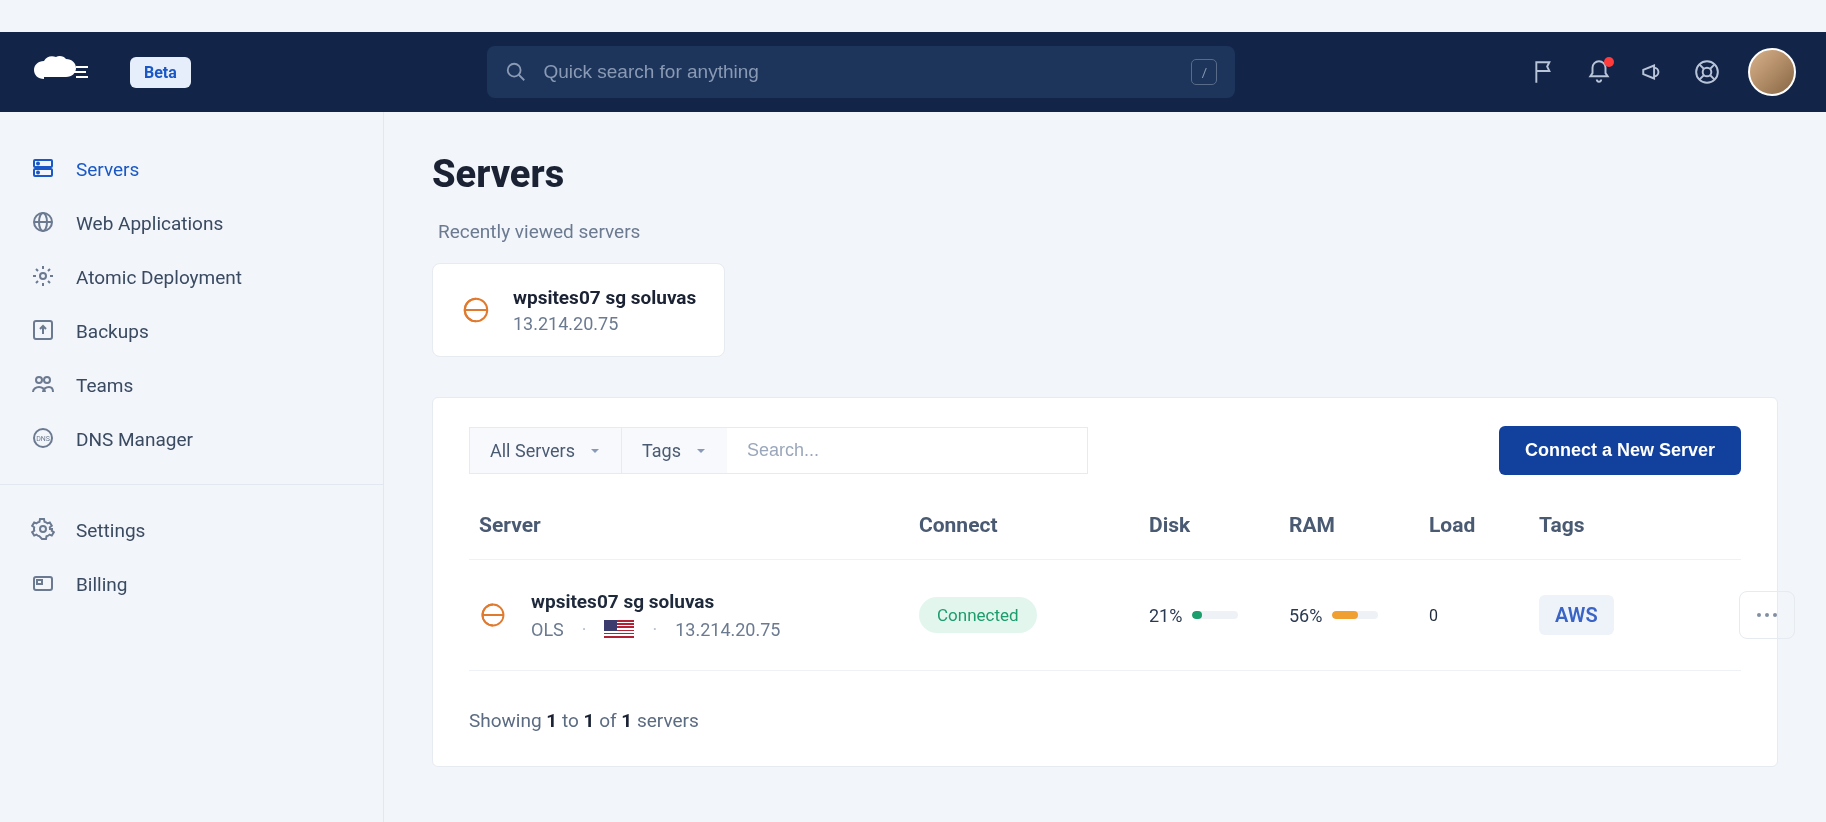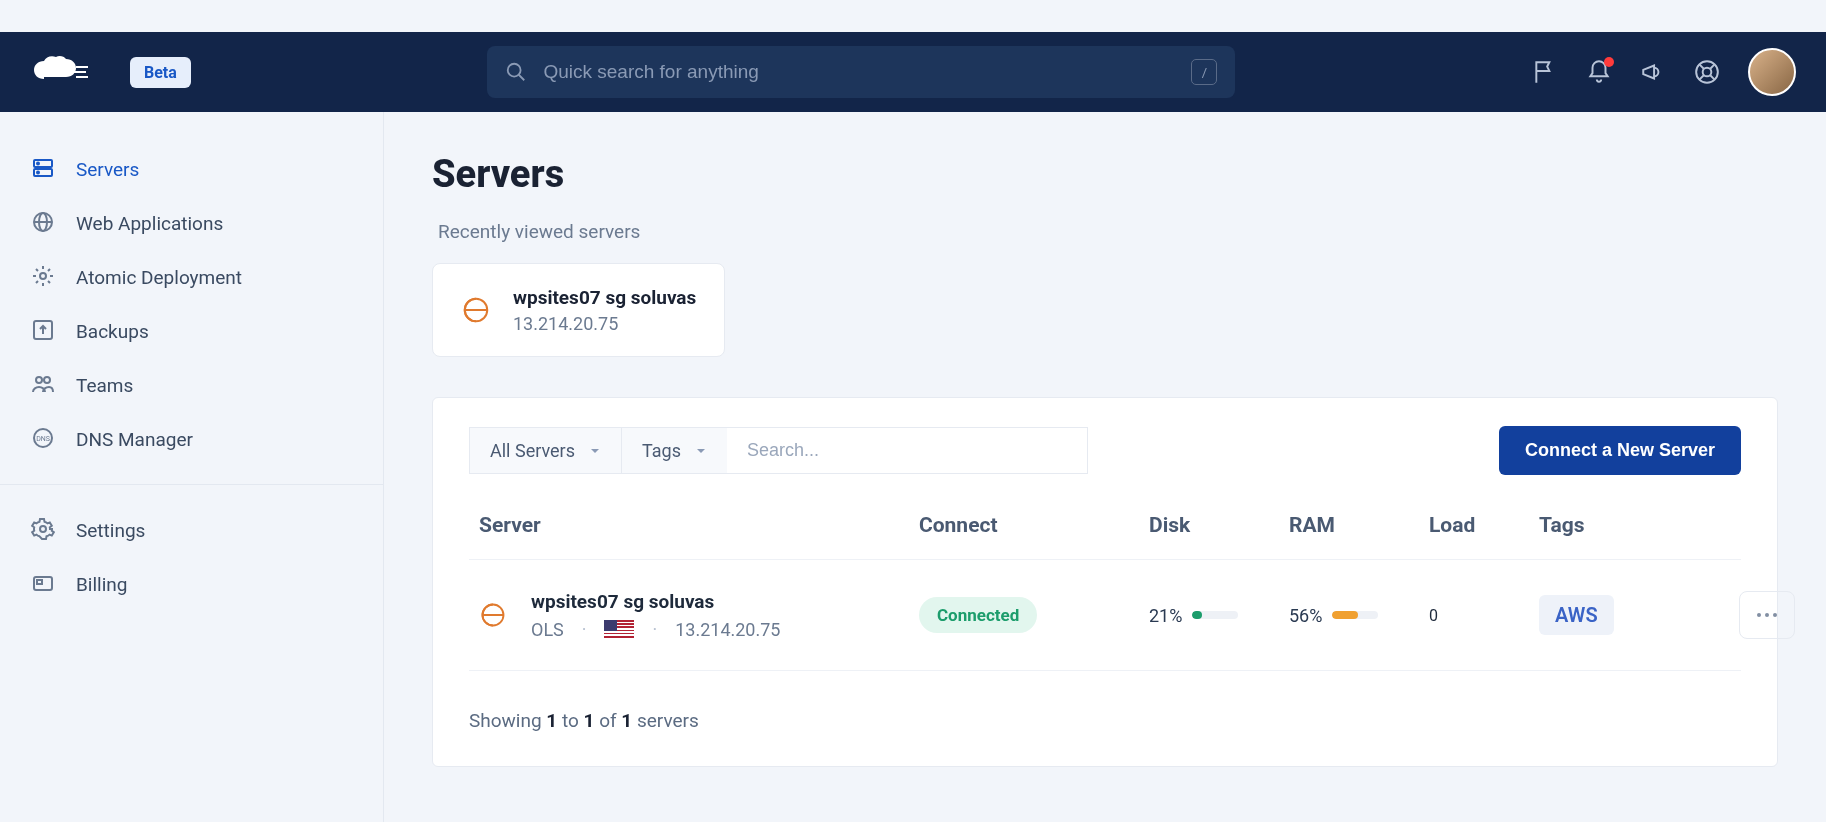--- a/index.html
+++ b/index.html
@@ -49,21 +49,21 @@
 .btn-primary { background:#12409d; color:#fff; border:none; border-radius:6px; padding:14px 26px; font-size:18px; font-weight:700; cursor:pointer;}
 
 .tbl-head { display:grid; grid-template-columns: 440px 230px 140px 140px 110px 200px 80px; padding: 34px 10px 22px 10px; border-bottom:1px solid #eef1f6; color:#4a5a72; font-size:21px; font-weight:700;}
 .tbl-row { display:grid; grid-template-columns: 440px 230px 140px 140px 110px 200px 80px; align-items:center; padding: 30px 10px; border-bottom:1px solid #eef1f6;}
 .srv-cell { display:flex; align-items:center; gap:24px;}
 .srv-cell .name{font-weight:700; font-size:19px;}
 .srv-meta { display:flex; align-items:center; gap:18px; color:#6b7a90; font-size:18px; margin-top:6px;}
 .dot-sep{color:#b6c0d0;}
 .flag{width:30px;height:20px; background:linear-gradient(#b22234 0 8%,#fff 8% 16%,#b22234 16% 24%,#fff 24% 32%,#b22234 32% 40%,#fff 40% 48%,#b22234 48% 56%,#fff 56% 64%,#b22234 64% 72%,#fff 72% 80%,#b22234 80% 88%,#fff 88% 100%); position:relative;}
 .flag::before{content:"";position:absolute;left:0;top:0;width:13px;height:11px;background:#3c3b6e;}
-.badge-conn { background:#e2f6ee; color:#1c9d6c; font-weight:700; font-size:17px; padding:8px 18px; border-radius:20px; display:inline-block;}
+.badge-conn { background:#e2f6ee; color:#1c9d6c; font-weight:400; font-size:17px; padding:8px 18px; border-radius:20px; display:inline-block;}
 .metric { display:flex; align-items:center; gap:10px; font-size:18px; color:#2a3a52;}
 .gauge{width:46px;height:8px;background:#eef1f6;border-radius:4px;position:relative;overflow:hidden;}
 .gauge>span{position:absolute;left:0;top:0;bottom:0;border-radius:4px;}
 .tag-pill{background:#eef2f9;color:#3a63c6;font-weight:600;padding:8px 16px;border-radius:6px;display:inline-block;font-size:20px;}
 .more-btn{width:56px;height:48px;border:1px solid #e6eaf1;border-radius:8px;display:flex;align-items:center;justify-content:center;color:#828fa3;cursor:pointer;}
 
 .paging{color:#5b6b82;font-size:19px;margin-top:38px;}
 .paging b{color:#1a2233;}
 
 svg{display:block;}

